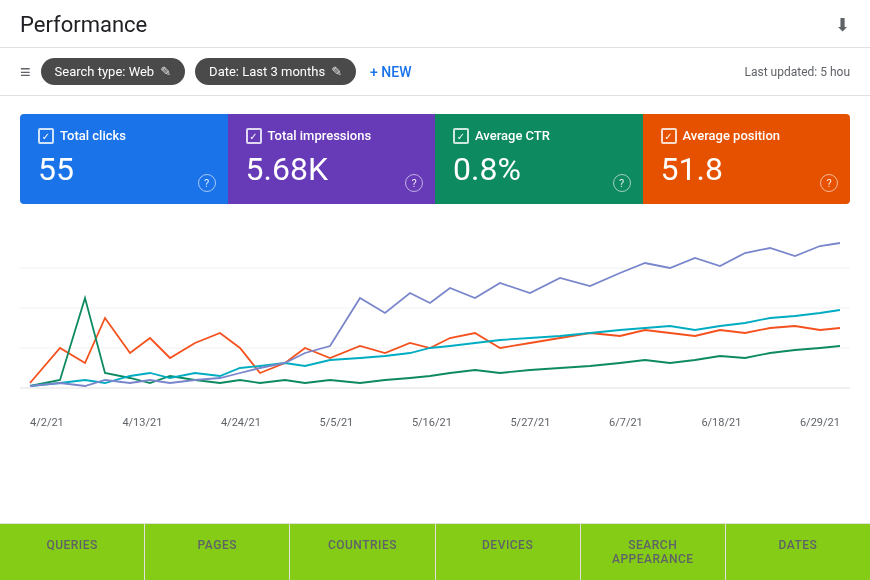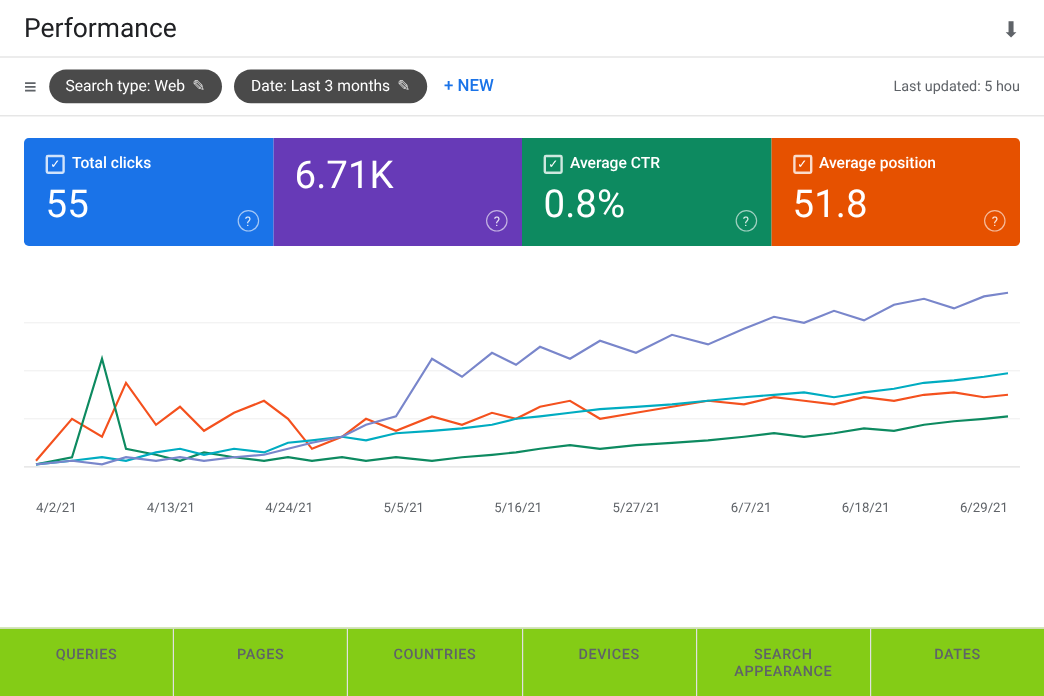--- a/index.html
+++ b/index.html
@@ -239,21 +239,25 @@
   <div class="metric-cards">
     <div class="metric-card blue">
       <div class="metric-card-header">
         <div class="check-icon"></div>
         <span>Total clicks</span>
       </div>
       <div class="metric-value">55</div>
       <div class="metric-help">?</div>
     </div>
     <div class="metric-card purple">
-      <div class="metric-value">6.71K</div>
+      <div class="metric-card-header">
+        <div class="check-icon"></div>
+        <span>Total impressions</span>
+      </div>
+      <div class="metric-value">5.68K</div>
       <div class="metric-help">?</div>
     </div>
     <div class="metric-card green">
       <div class="metric-card-header">
         <div class="check-icon"></div>
         <span>Average CTR</span>
       </div>
       <div class="metric-value">0.8%</div>
       <div class="metric-help">?</div>
     </div>

